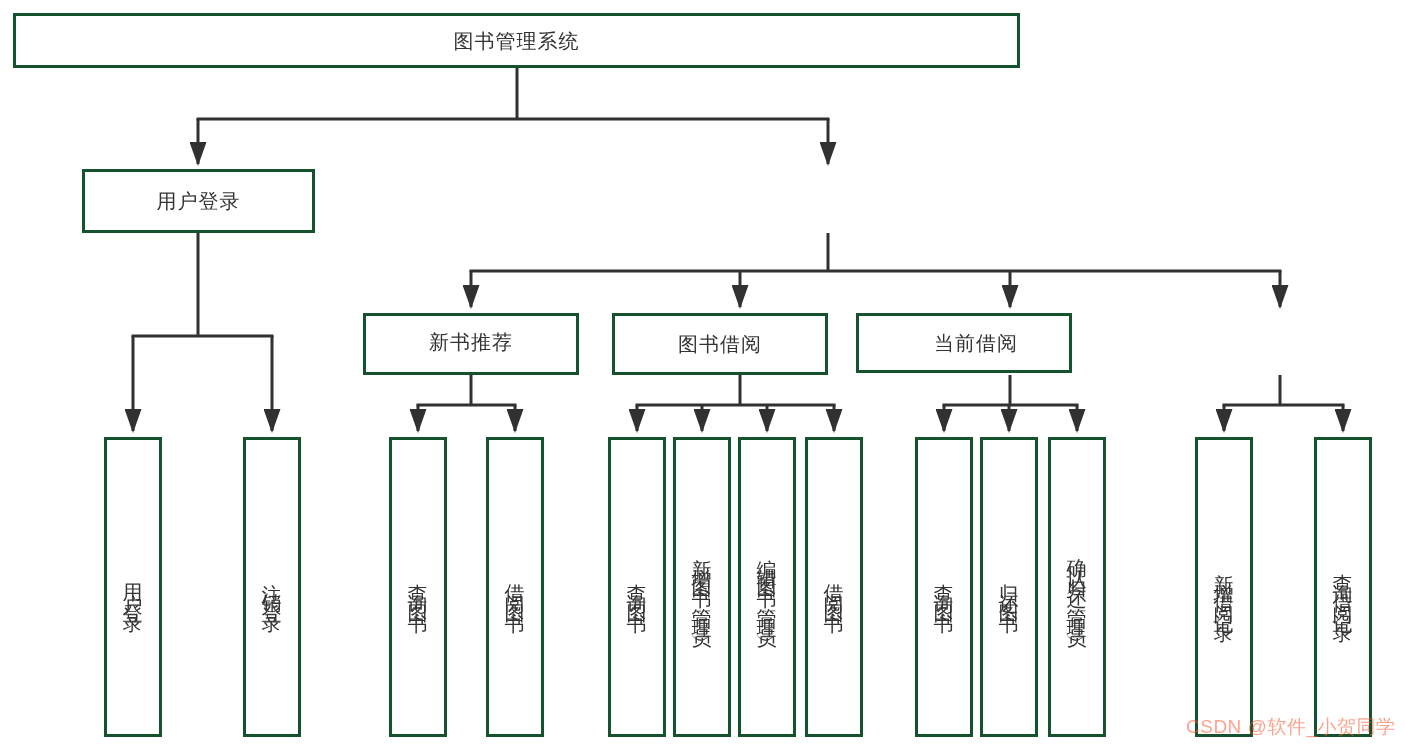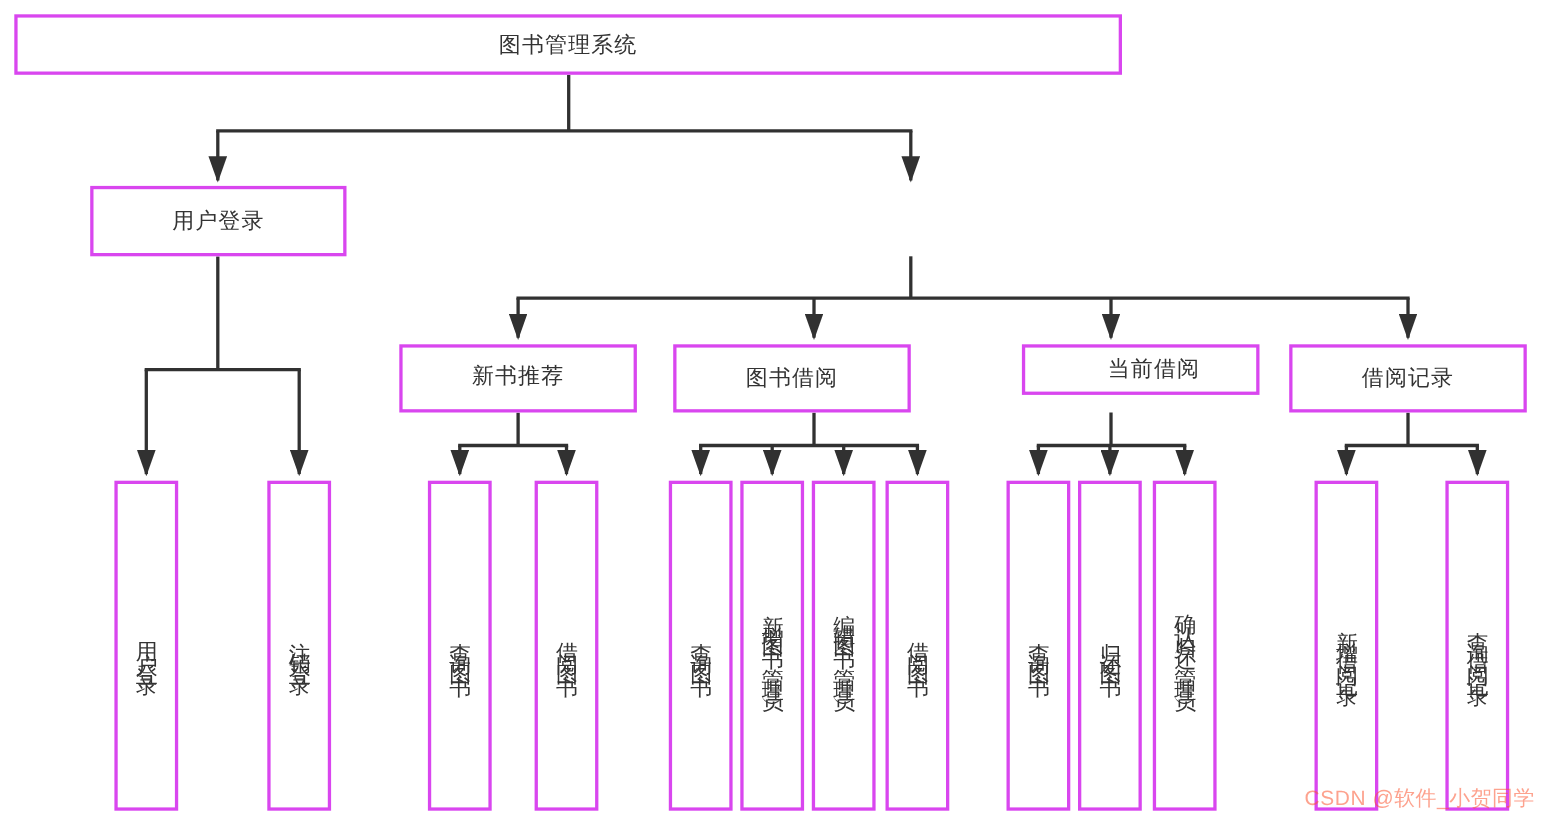--- a/index.html
+++ b/index.html
@@ -7,21 +7,21 @@
     position:relative;
     width:1405px;height:747px;
     background:#ffffff;
     font-family:"Liberation Sans", sans-serif;
     overflow:hidden;
   }
   .connectors{position:absolute;left:0;top:0;width:1405px;height:747px;}
   .box{
     position:absolute;
     box-sizing:border-box;
-    border:3px solid #d946ef;
+    border:3px solid #14532d;
     background:#ffffff;
     color:#333333;
     display:flex;
     align-items:center;
     justify-content:center;
     font-size:20px;
     letter-spacing:1px;
     text-align:center;
     line-height:1;
   }
@@ -95,22 +95,21 @@
       <path d="M1343,405 V431" marker-end="url(#arrow)"></path>
     </g>
   </svg>
 
   <div class="box" style="left:13px;top:13px;width:1007px;height:55px;">图书管理系统</div>
 
   <div class="box" style="left:82px;top:169px;width:233px;height:64px;">用户登录</div>
 
   <div class="box" style="left:363px;top:313px;width:216px;height:62px;font-family:Liberation Mono, monospace;">新书推荐</div>
   <div class="box" style="left:612px;top:313px;width:216px;height:62px;">图书借阅</div>
-  <div class="box" style="left:929px;top:313px;width:216px;height:46px;padding-left:24px;">当前借阅</div>
-  <div class="box" style="left:1172px;top:313px;width:216px;height:62px;">借阅记录</div>
+  <div class="box" style="left:856px;top:313px;width:216px;height:60px;padding-left:24px;">当前借阅</div>
 
   <div class="box vbox" style="left:104px;top:437px;width:58px;height:300px;">用户登录</div>
   <div class="box vbox" style="left:243px;top:437px;width:58px;height:300px;">注销登录</div>
 
   <div class="box vbox" style="left:389px;top:437px;width:58px;height:300px;">查询图书</div>
   <div class="box vbox" style="left:486px;top:437px;width:58px;height:300px;">借阅图书</div>
 
   <div class="box vbox" style="left:608px;top:437px;width:58px;height:300px;">查询图书</div>
   <div class="box vbox" style="left:673px;top:437px;width:58px;height:300px;">新增图书（管理员）</div>
   <div class="box vbox" style="left:738px;top:437px;width:58px;height:300px;">编辑图书（管理员）</div>

